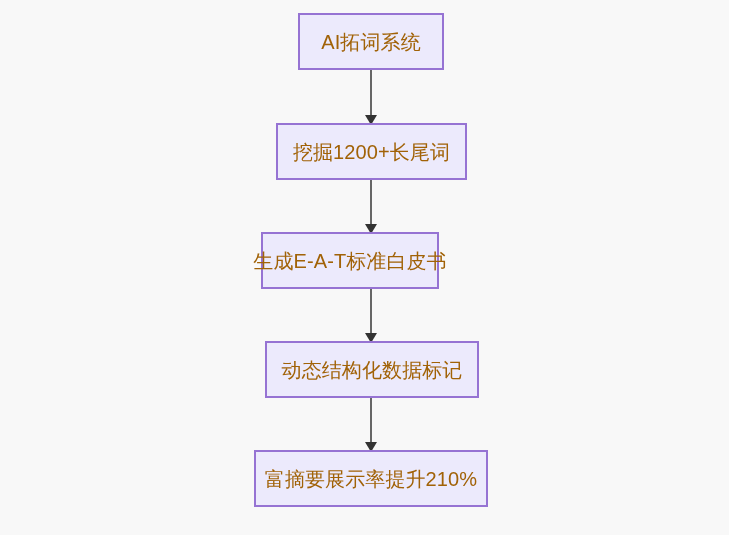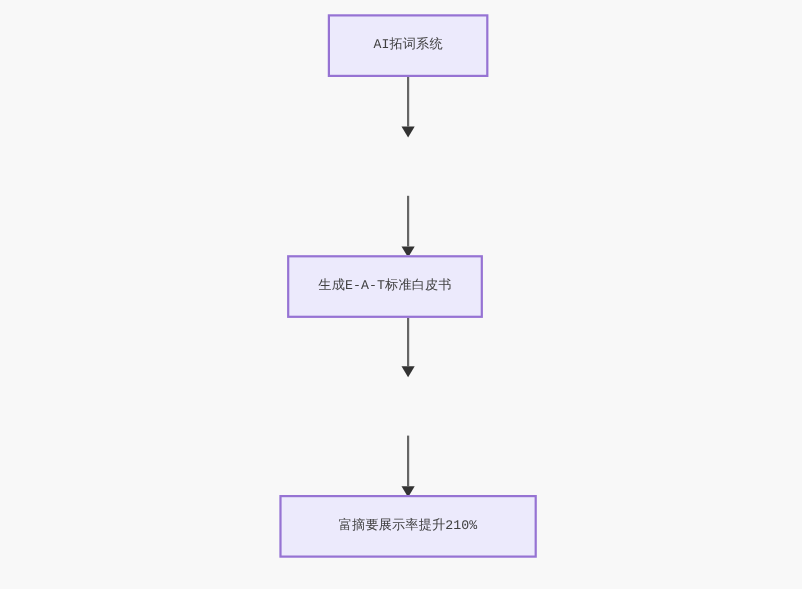--- a/index.html
+++ b/index.html
@@ -26,26 +26,25 @@
     background: #eceafc;
     border: 2px solid #9673d3;
     border-radius: 0;
     display: flex;
     align-items: center;
     justify-content: center;
     z-index: 2;
   }
 
   .node-label {
-    font-size: 12px;
+    font-size: 20px;
     line-height: 1.2;
-    color: #404040;
+    color: #a16207;
     white-space: nowrap;
     letter-spacing: 0.1px;
-    font-family: Liberation Mono, monospace;
   }
 
   .edge {
     position: absolute;
     z-index: 1;
     overflow: visible;
   }
 </style>
 </head>
 <body>
@@ -69,23 +68,29 @@
 
   <svg class="edge" style="left:361px; top:396px; width:20px; height:58px;" viewBox="0 0 20 58">
     <line x1="10" y1="0" x2="10" y2="46" stroke="#666666" stroke-width="2"></line>
     <polygon points="4,46 16,46 10,56" fill="#333333"></polygon>
   </svg>
 
   <div class="node" style="left:298px; top:13px; width:146px; height:57px;">
     <span class="node-label">AI拓词系统</span>
   </div>
 
+  <div class="node" style="left:276px; top:123px; width:191px; height:57px;">
+    <span class="node-label">挖掘1200+长尾词</span>
+  </div>
 
   <div class="node" style="left:261px; top:232px; width:178px; height:57px;">
     <span class="node-label">生成E-A-T标准白皮书</span>
   </div>
 
+  <div class="node" style="left:265px; top:341px; width:214px; height:57px;">
+    <span class="node-label">动态结构化数据标记</span>
+  </div>
 
   <div class="node" style="left:254px; top:450px; width:234px; height:57px;">
     <span class="node-label">富摘要展示率提升210%</span>
   </div>
 
 </div>
 
 </body></html>

